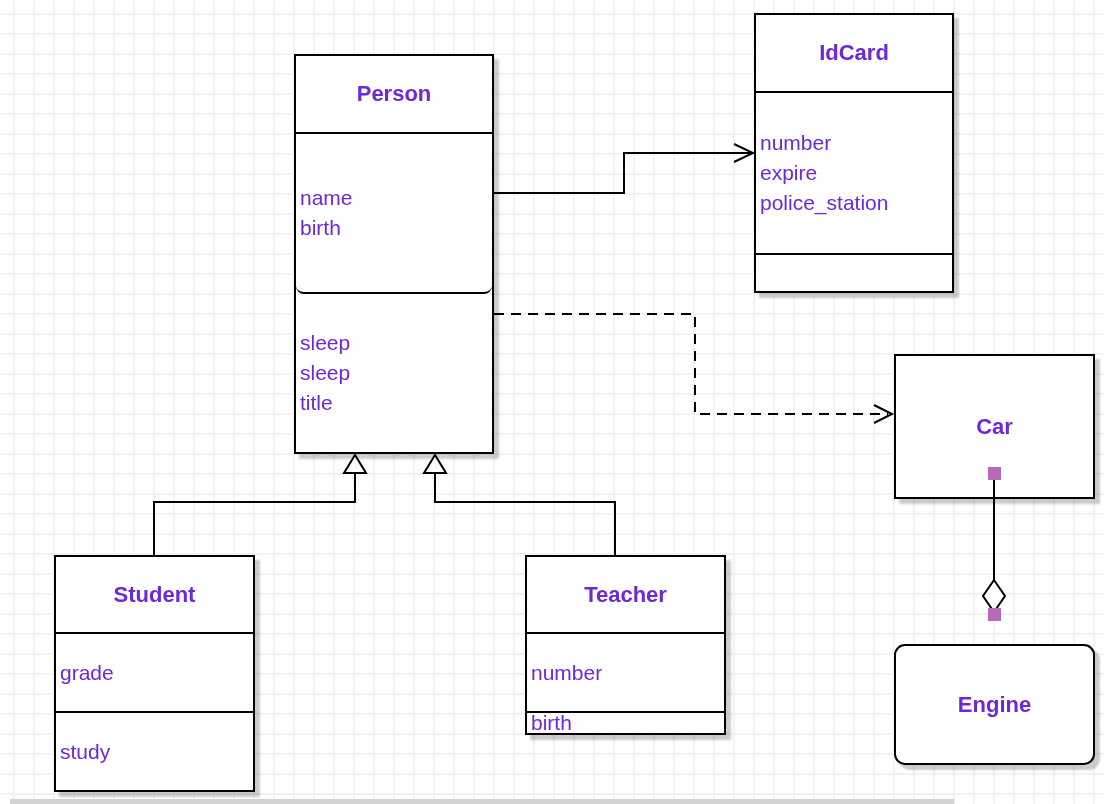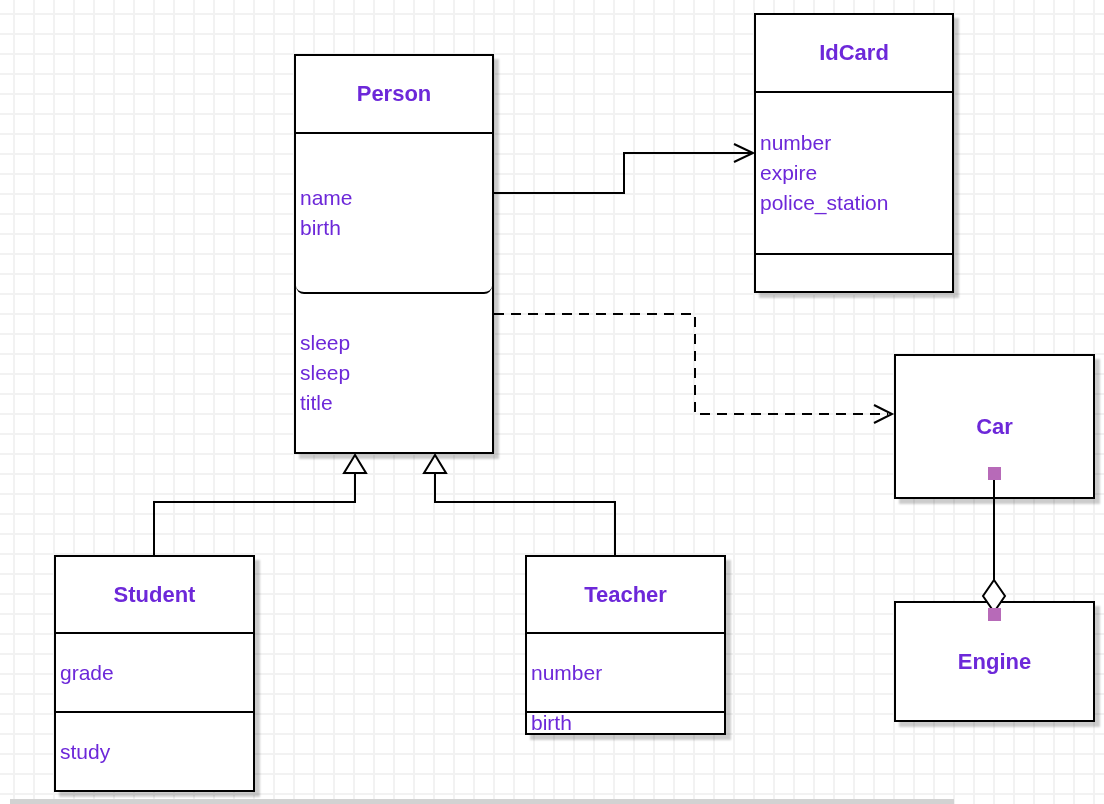--- a/index.html
+++ b/index.html
@@ -71,21 +71,21 @@
     z-index: 1;
   }
   
   #box-person  { left: 294px; top: 54px;  width: 200px; height: 400px; }
   #box-person  .uml-title   { height: 78px; }
   #box-person  .sec-attrs   { height: 160px; border-radius: 8px; }
   #box-idcard  { left: 754px; top: 13px;  width: 200px; height: 280px; }
   #box-idcard  .uml-title   { height: 78px; }
   #box-idcard  .sec-attrs   { height: 162px; }
   #box-car     { left: 894px; top: 354px; width: 201px; height: 145px; }
-  #box-engine  { left: 894px; top: 601px; width: 201px; height: 121px; }
+  #box-engine  { left: 894px; top: 644px; width: 201px; height: 121px; border-radius: 11px; }
   #box-student { left: 54px;  top: 555px; width: 201px; height: 237px; }
   #box-student .uml-title   { height: 77px; text-align: center; }
   #box-student .sec-attrs   { height: 79px; justify-content: center; }
   #box-teacher { left: 525px; top: 555px; width: 201px; height: 180px; }
   #box-teacher .uml-title   { height: 77px; }
   #box-teacher .sec-attrs   { height: 79px; }
   svg { display: block; }
 </style>
 </head>
 <body>

